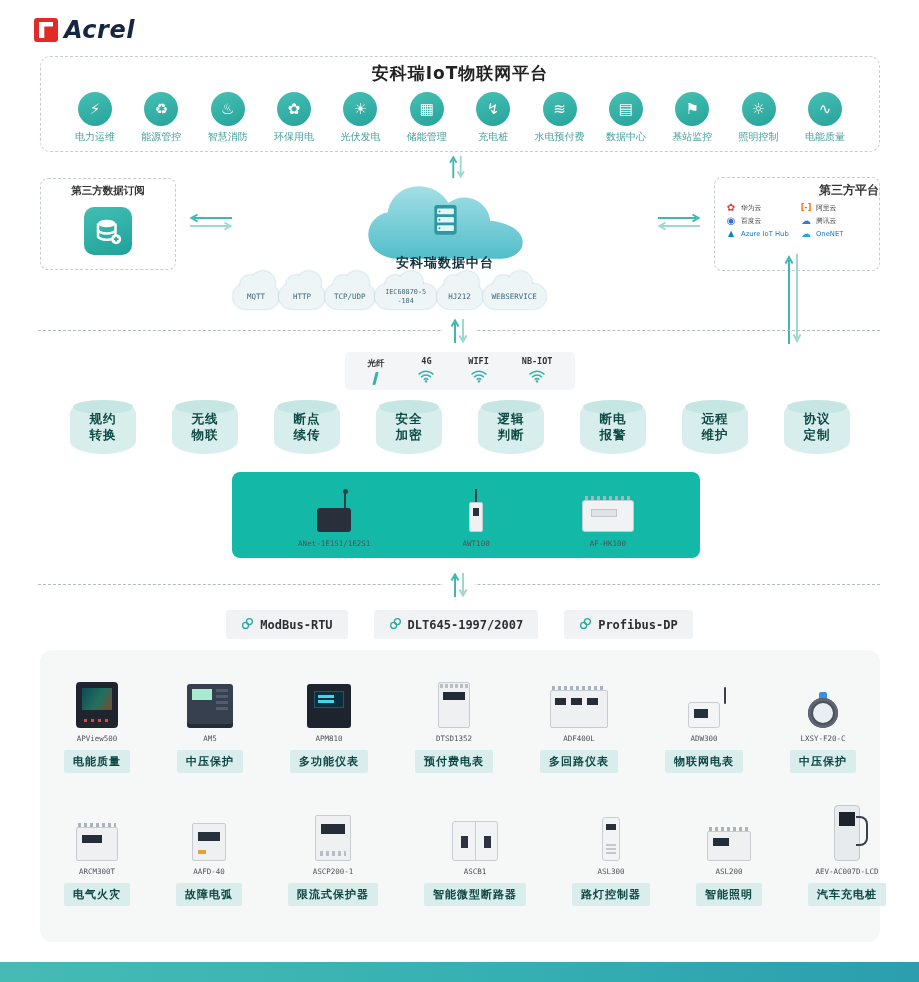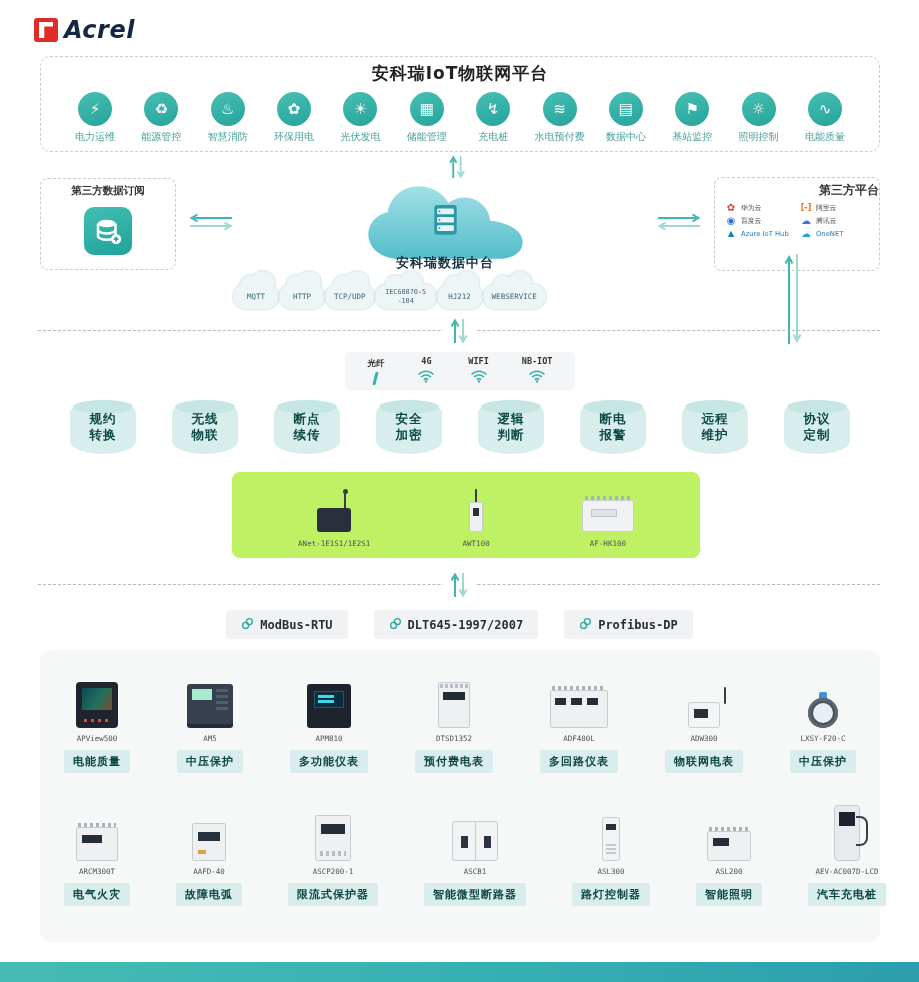--- a/index.html
+++ b/index.html
@@ -81,21 +81,21 @@
   .features-row { position:absolute; top:400px; left:70px; width:780px; display:flex; justify-content:space-between; }
   .cylinder { width:66px; height:54px; background:#d8eeec; border-radius:33px/13px; position:relative;
     display:flex; align-items:center; justify-content:center; }
   .cylinder::before { content:""; position:absolute; top:0; left:3px; right:3px; height:14px;
     border-radius:50%; background:#c5e6e3; }
   .feat-text { position:relative; z-index:1; white-space:pre-line; text-align:center;
     font-size:12.5px; font-weight:700; color:#0e4a46; line-height:1.25; letter-spacing:1px; }
 
   
   .gateway-box { position:absolute; top:472px; left:232px; width:468px; height:86px;
-    background:#bef264; border-radius:8px; display:flex; justify-content:space-around; align-items:flex-end; padding:8px 20px 10px; }
+    background:#14b8a6; border-radius:8px; display:flex; justify-content:space-around; align-items:flex-end; padding:8px 20px 10px; }
   .gw { display:flex; flex-direction:column; align-items:center; }
   .model { font-family:"DejaVu Sans Mono",monospace; font-size:7.5px; color:#4d5257; }
   .gw .model { margin-top:7px; }
 
   
   .dev { position:relative; }
   .g-anet { width:34px; height:24px; background:#2a303b; border-radius:3px; margin-top:18px; }
   .g-anet::before { content:""; position:absolute; right:5px; top:-15px; width:2px; height:15px; background:#3a3f45; }
   .g-anet::after { content:""; position:absolute; right:3.5px; top:-19px; width:5px; height:5px; border-radius:50%; background:#3a3f45; }
   .g-awt { width:14px; height:30px; background:#eef0f2; border:1px solid #c6ccd2; border-radius:2px; margin-top:14px; }

